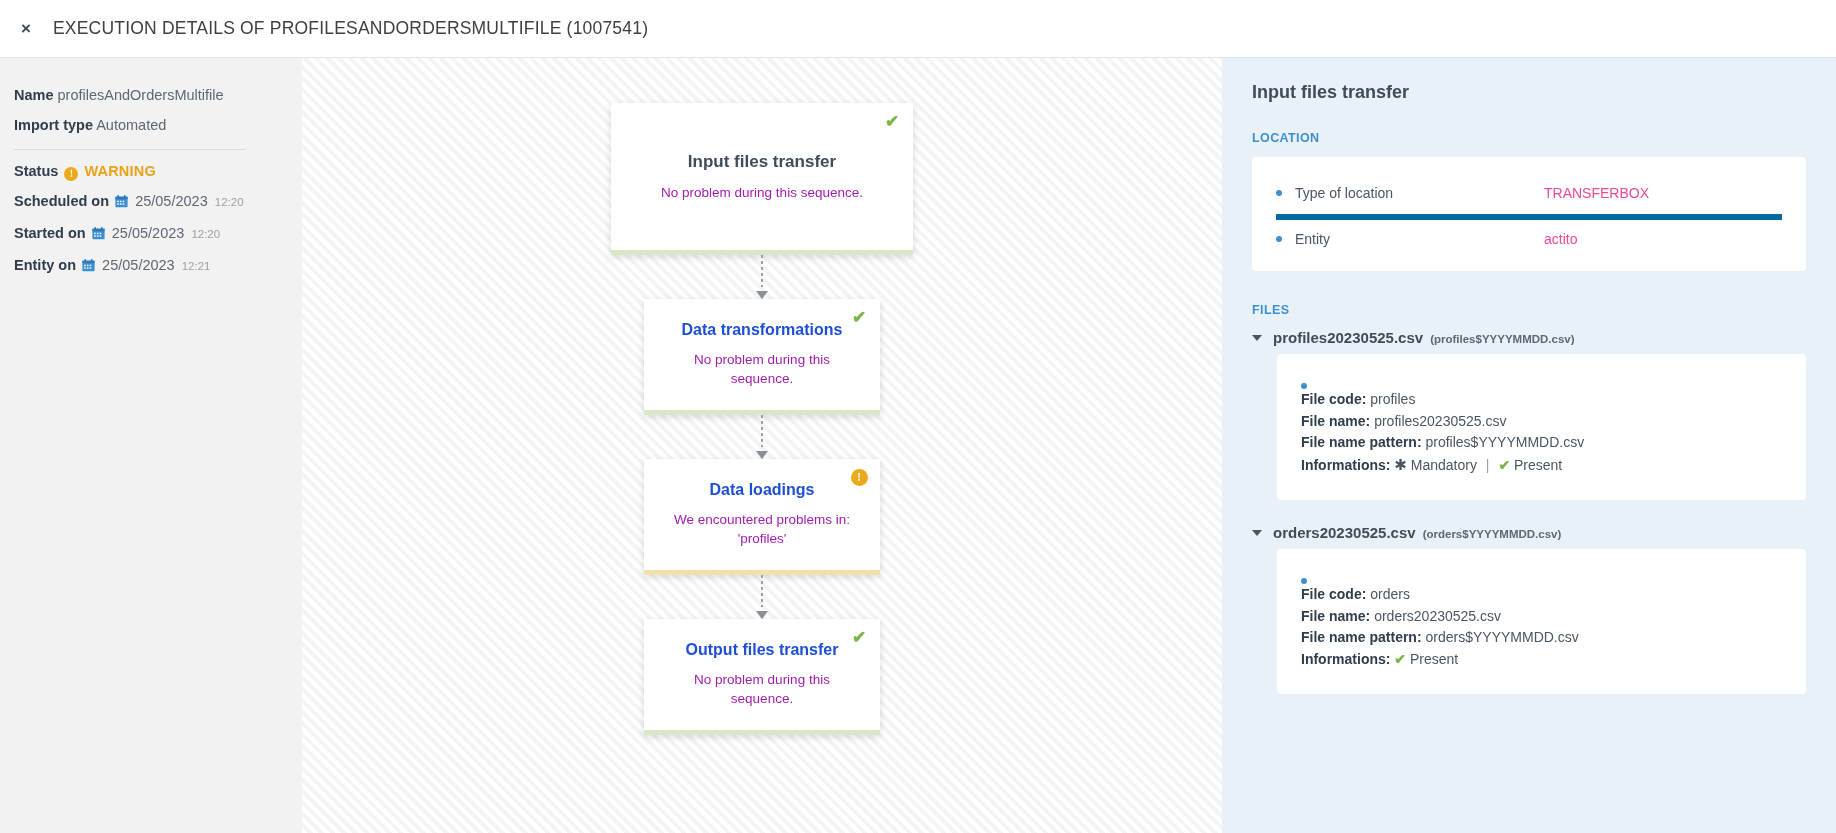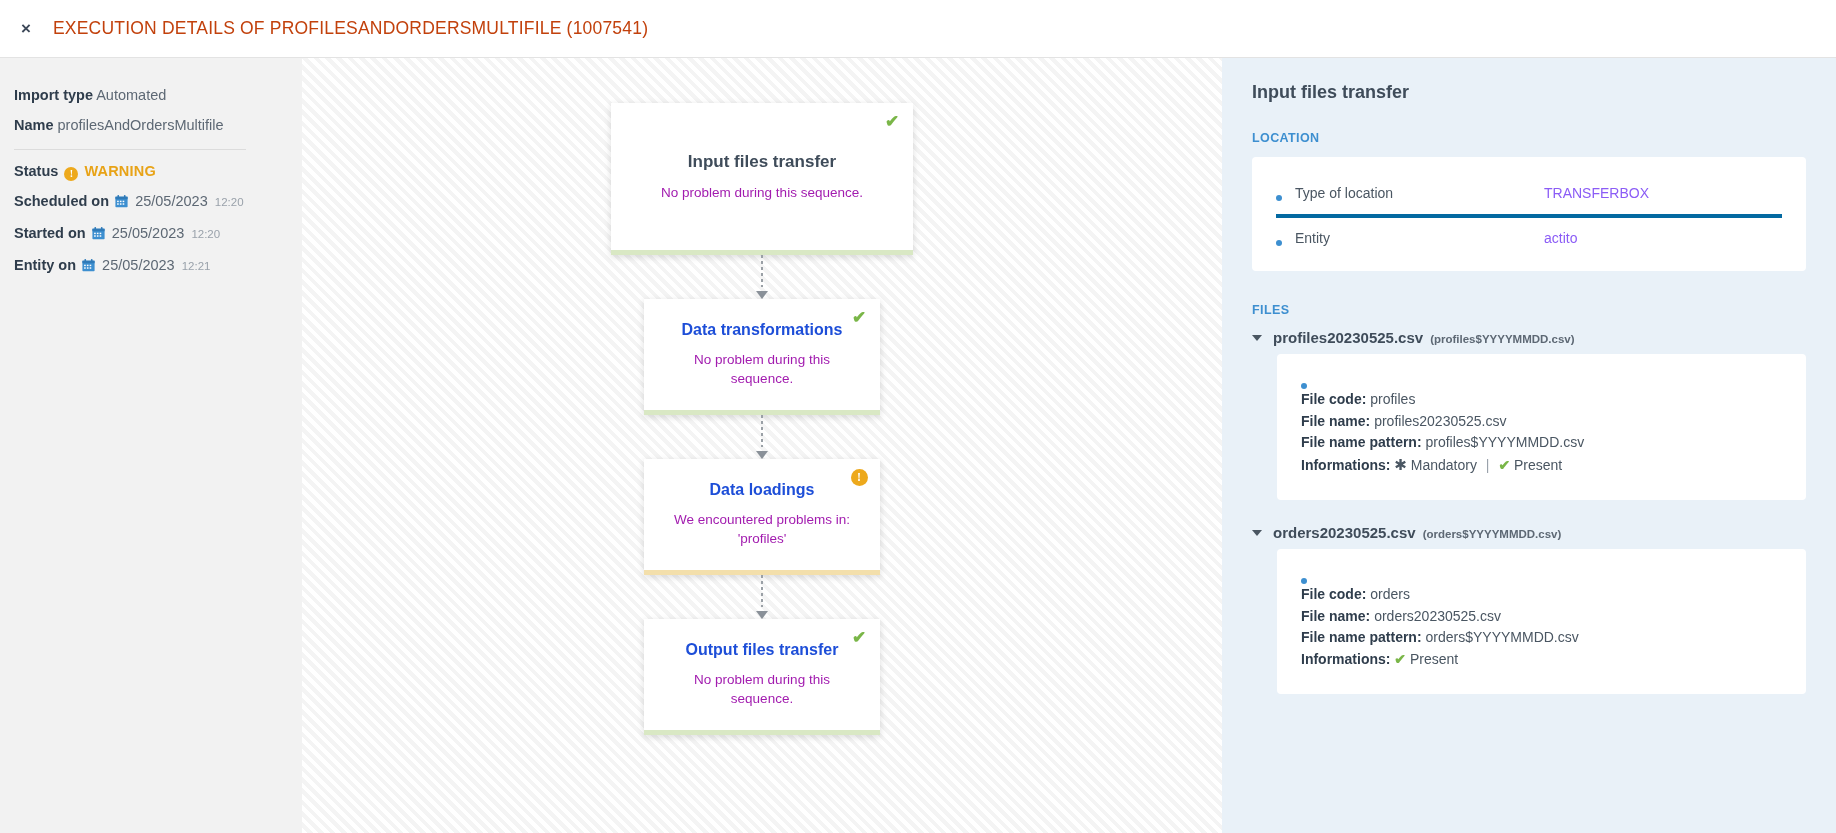--- a/index.html
+++ b/index.html
@@ -31,21 +31,21 @@
     color: #3c4858;
     font-size: 17px;
     font-weight: 700;
     cursor: pointer;
     line-height: 1;
   }
   .header-title {
     margin-left: 11px;
     font-size: 17.5px;
     letter-spacing: 0.2px;
-    color: #c2410c;
+    color: #404040;
     font-weight: 400;
     white-space: nowrap;
   }
 
   
   .layout {
     display: flex;
     height: 775px;
     width: 100%;
   }
@@ -237,23 +237,23 @@
     border-radius: 4px;
     padding: 14px 24px;
   }
   .kv-row {
     display: flex;
     align-items: center;
     height: 43px;
     font-size: 14px;
     color: #4a5662;
   }
-  .kv-row + .kv-row { border-top: 4px solid #0369a1; }
-  .kv-key { flex: 0 0 268px; display: flex; align-items: flex-end; }
-  .kv-val { color: #8b5cf6; }
+  .kv-row + .kv-row { border-top: 6px solid #0369a1; }
+  .kv-key { flex: 0 0 268px; display: flex; align-items: center; }
+  .kv-val { color: #ec4899; }
   .bullet {
     display: inline-block;
     width: 6px; height: 6px;
     border-radius: 50%;
     background: #3d8fd0;
     margin-right: 13px;
     flex: 0 0 6px;
   }
   .files-label { margin-top: 32px; }
   .file-head {
@@ -309,27 +309,27 @@
 <div class="header">
   <div class="close-btn">×</div>
   <div class="header-title">EXECUTION DETAILS OF PROFILESANDORDERSMULTIFILE (1007541)</div>
 </div>
 
 <div class="layout">
 
   <div class="sidebar">
 
     <div class="sb-row">
+      <span class="sb-label">Name</span>
+      <span class="sb-value">profilesAndOrdersMultifile</span>
+    </div>
+
+    <div class="sb-row">
       <span class="sb-label">Import type</span>
       <span class="sb-value">Automated</span>
-    </div>
-
-    <div class="sb-row">
-      <span class="sb-label">Name</span>
-      <span class="sb-value">profilesAndOrdersMultifile</span>
     </div>
 
     <div class="sb-divider"></div>
 
     <div class="sb-row">
       <span class="sb-label">Status</span>
       <span class="warn-dot">!</span>
       <span class="status-warning">WARNING</span>
     </div>
 

